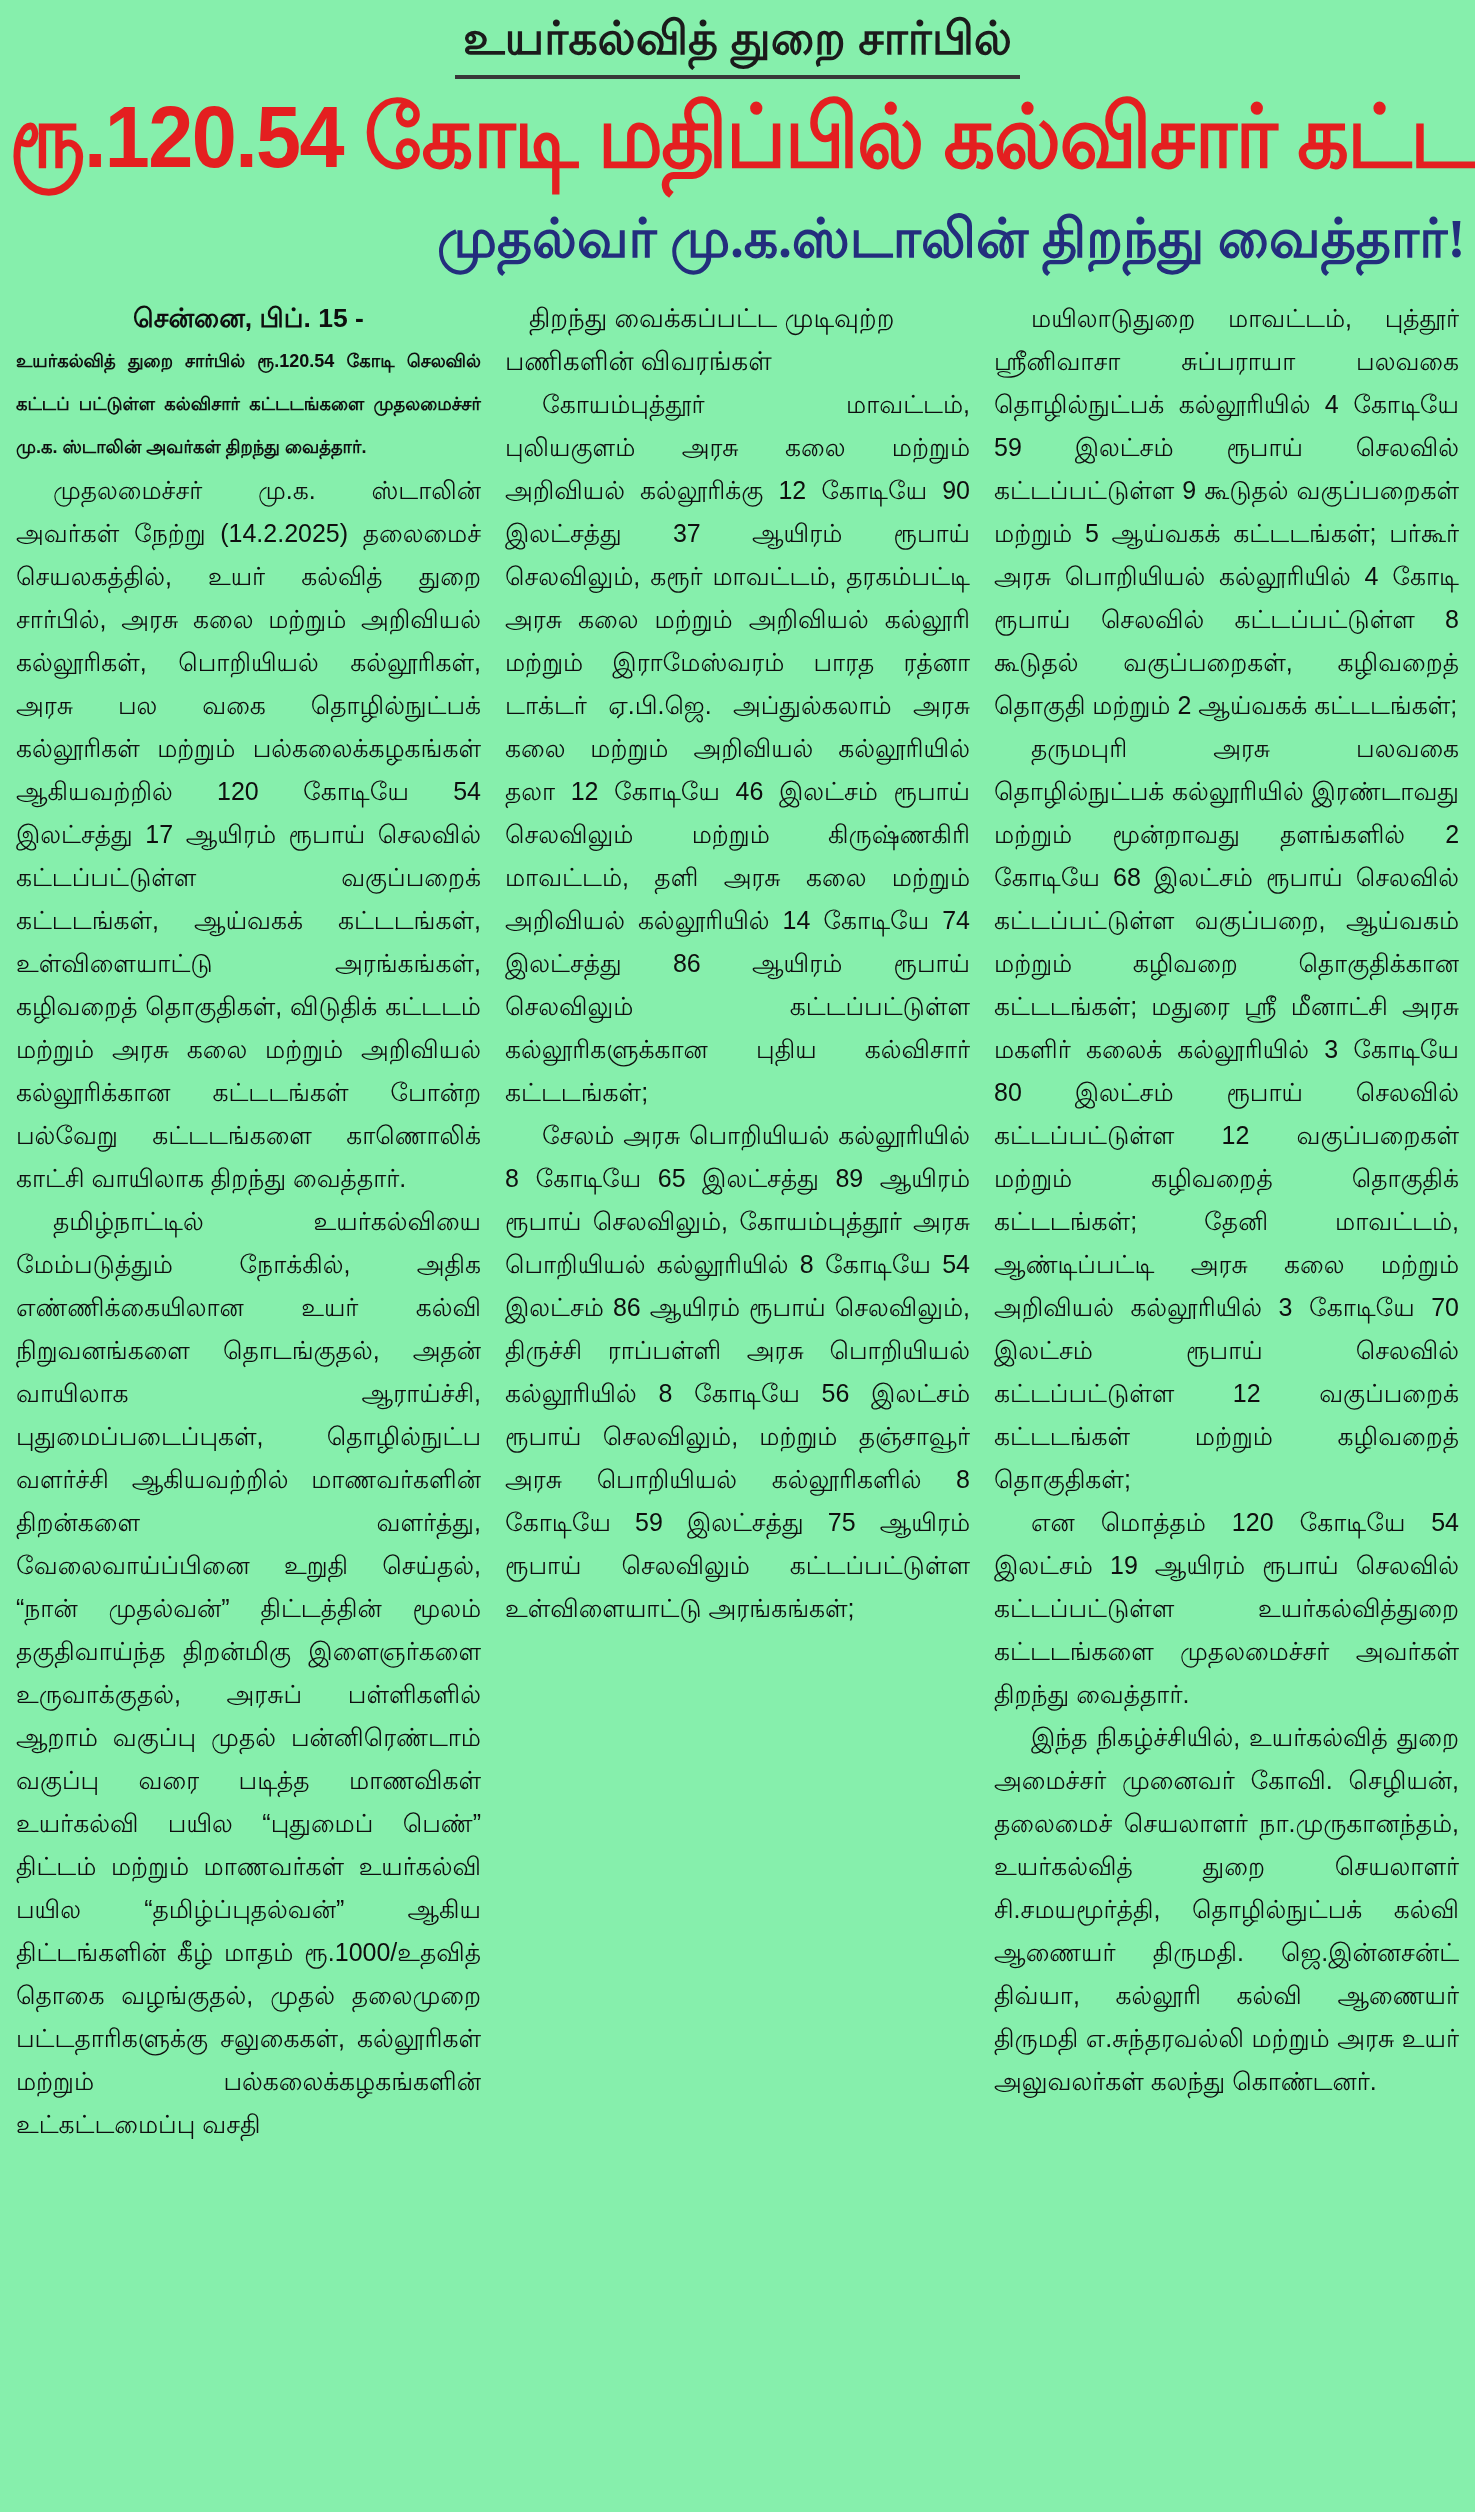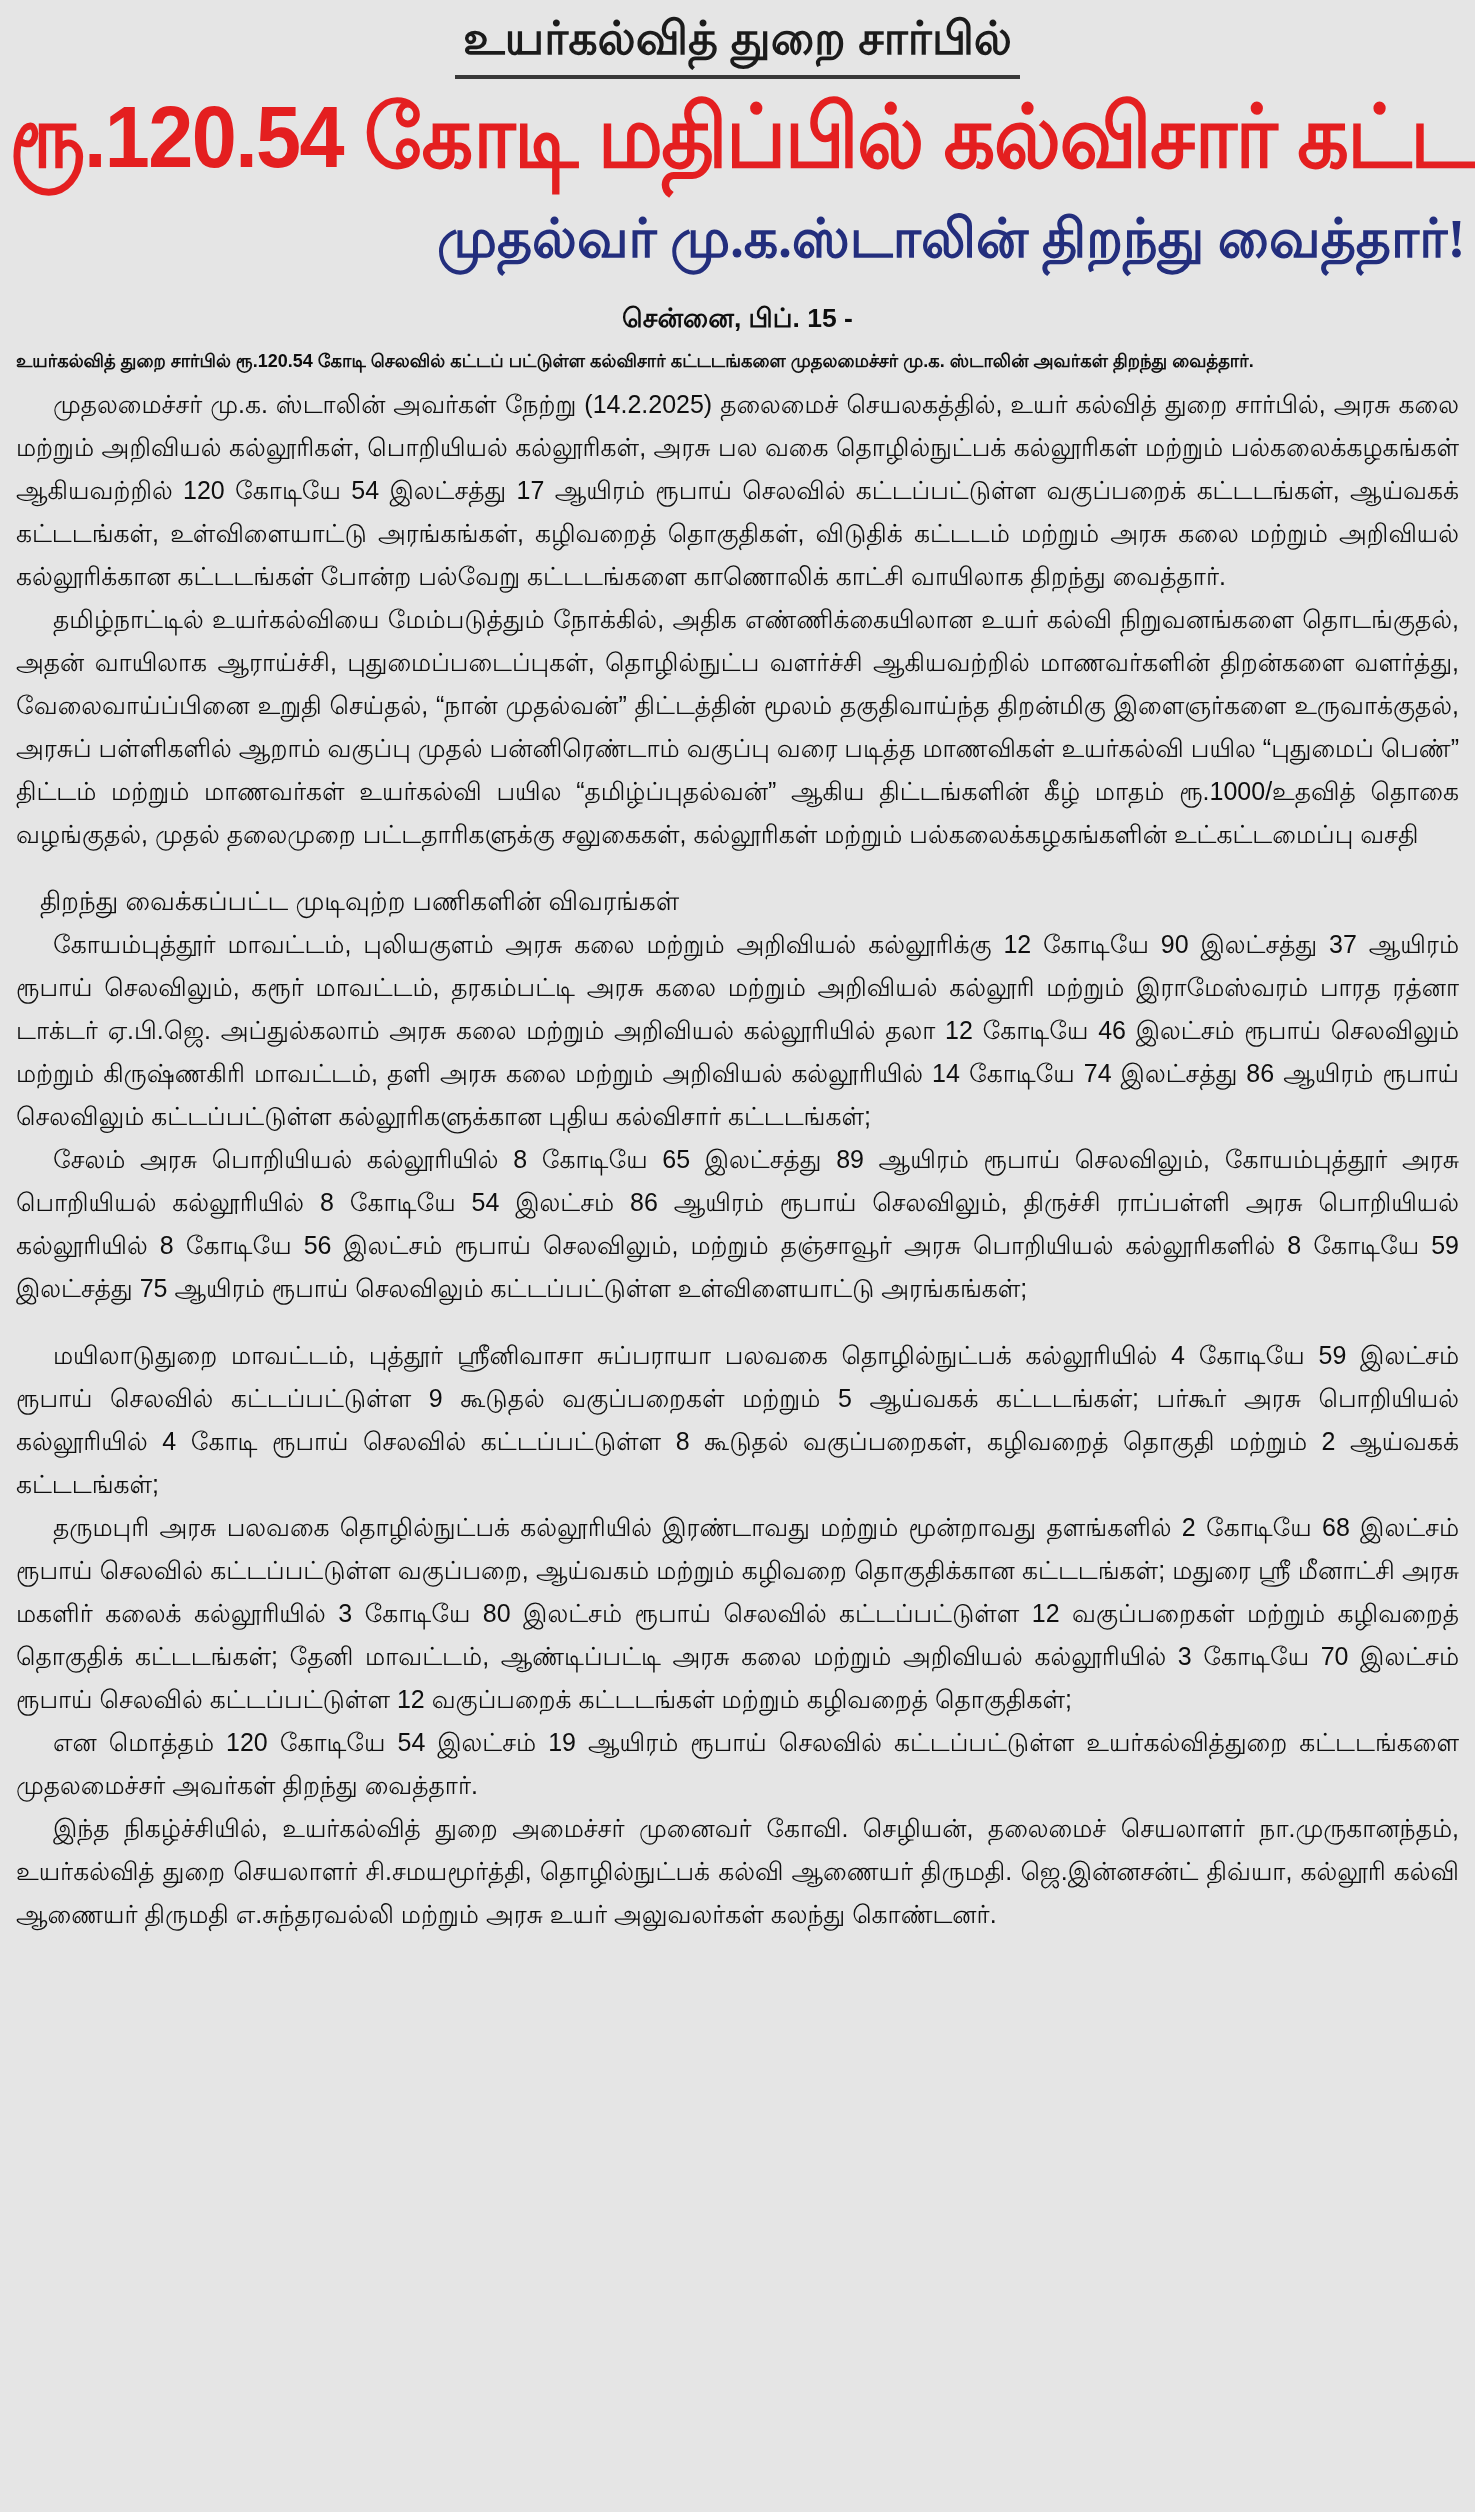--- a/index.html
+++ b/index.html
@@ -13,21 +13,21 @@
     box-sizing: border-box;
     font-family: "Liberation Sans", "DejaVu Sans", sans-serif;
     color: #101010;
     -webkit-font-smoothing: antialiased;
   }
   .page {
     width: 1475px;
     min-height: 2512px;
     box-sizing: border-box;
     padding: 8px 9.6px 14.4px 9.6px;
-    background: #e5e5e5;
+    background: #86efac;
   }
   
   .masthead {
     text-align: center;
   }
   .kicker {
     display: inline-block;
     font-size: 46px;
     line-height: 1.25;
     font-weight: 700;
@@ -56,21 +56,20 @@
     color: #232e7d;
     text-align: right;
     font-family: Liberation Serif, serif;
   }
   
   .body-columns {
     display: flex;
     gap: 24px;
     margin-top: 27px;
     padding: 0 6.4px;
-    flex-direction: column;
   }
   .col {
     flex: 1 1 0;
     min-width: 0;
     text-align: justify;
   }
   .col p {
     margin: 0;
     font-size: 25px;
     line-height: 43px;

